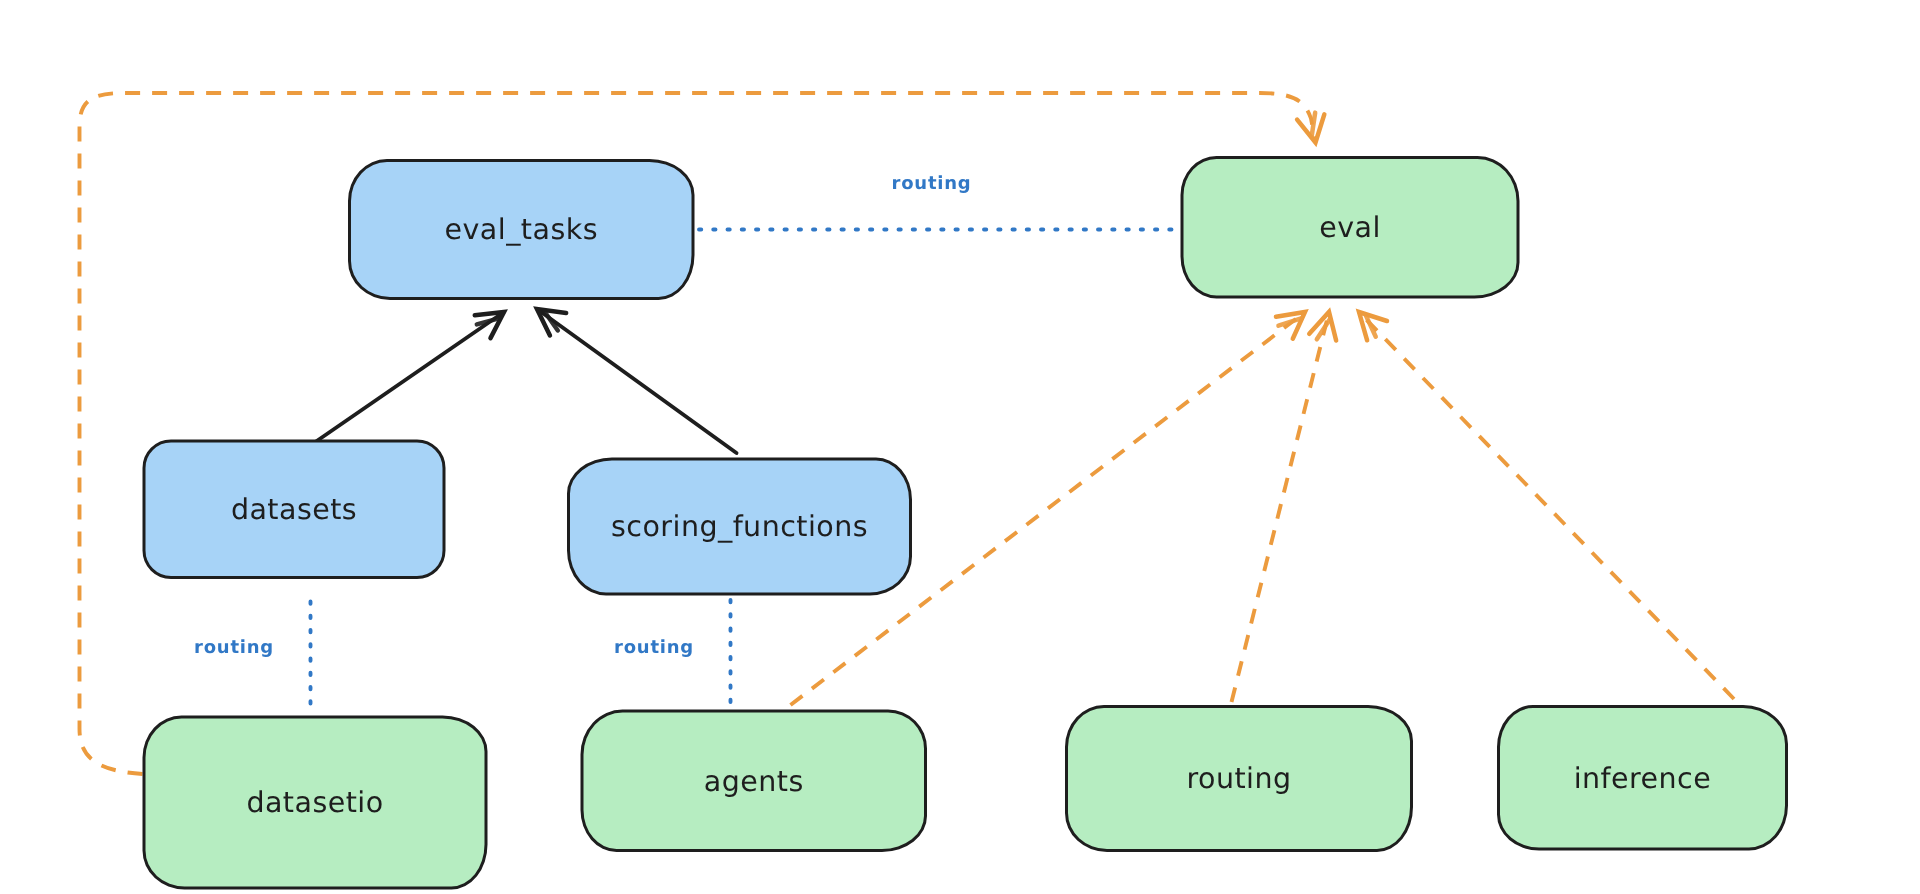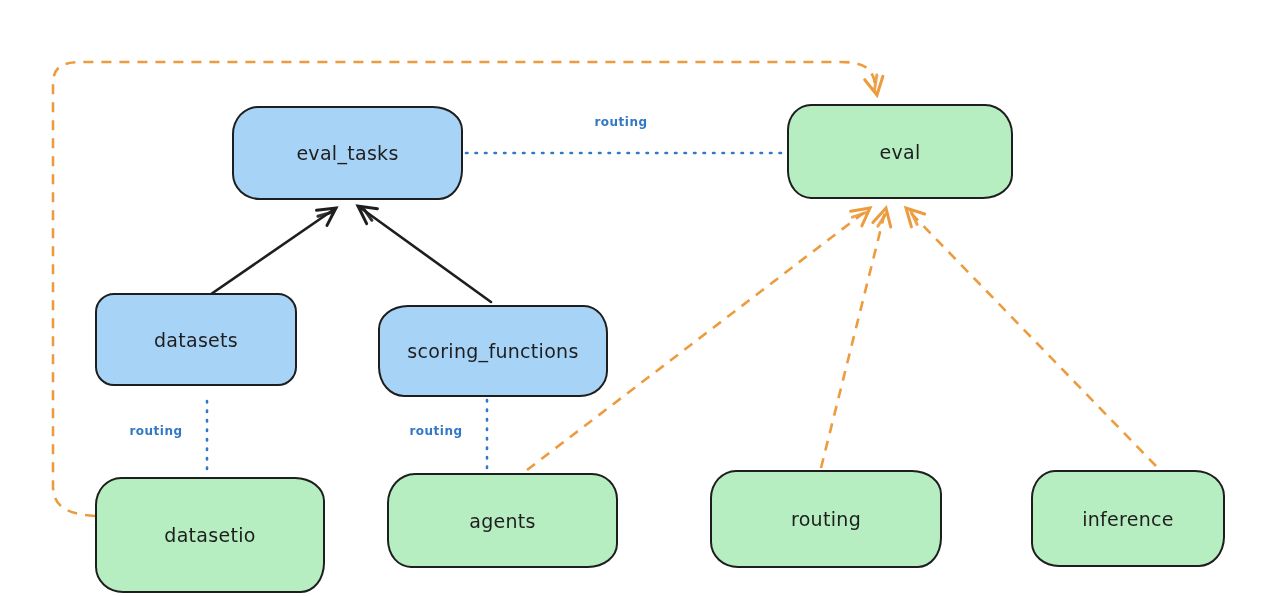--- a/index.html
+++ b/index.html
@@ -68,21 +68,21 @@
   .node.blue  { background: var(--blue-fill,  #a7d3f7); }
   .node.green { background: var(--green-fill, #b6edc1); }
 
   #node-eval-tasks        { left: 232px;  top: 106px; width: 231px; height: 94px; }
   #node-eval              { left: 787px;  top: 104px; width: 226px; height: 95px; border-radius: 24px 28px 30px 24px / 26px 30px 24px 28px; }
   #node-datasets          { left: 95px;   top: 293px; width: 202px; height: 93px; border-radius: 19px; }
   #node-scoring-functions { left: 378px;  top: 305px; width: 230px; height: 92px; border-radius: 30px 24px 28px 26px / 24px 28px 26px 30px; }
   #node-datasetio         { left: 95px;   top: 477px; width: 230px; height: 116px; }
   #node-scoring           { left: 387px;  top: 473px; width: 231px; height: 95px; border-radius: 28px 26px 30px 24px / 30px 26px 24px 28px; }
   #node-agents            { left: 710px;  top: 470px; width: 232px; height: 98px; }
-  #node-inference         { left: 1031px; top: 470px; width: 194px; height: 97px; border-radius: 24px 30px 26px 28px / 28px 26px 30px 24px; }
+  #node-inference         { left: 998px; top: 470px; width: 194px; height: 97px; border-radius: 24px 30px 26px 28px / 28px 26px 30px 24px; }
 
   .edge-label {
     position: absolute;
     color: var(--routing-blue, #3178c6);
     font-size: 12px;
     font-weight: bold;
     letter-spacing: 0.5px;
     text-align: center;
   }
   #label-routing-top      { left: 575px; top: 115px; width: 92px; }

